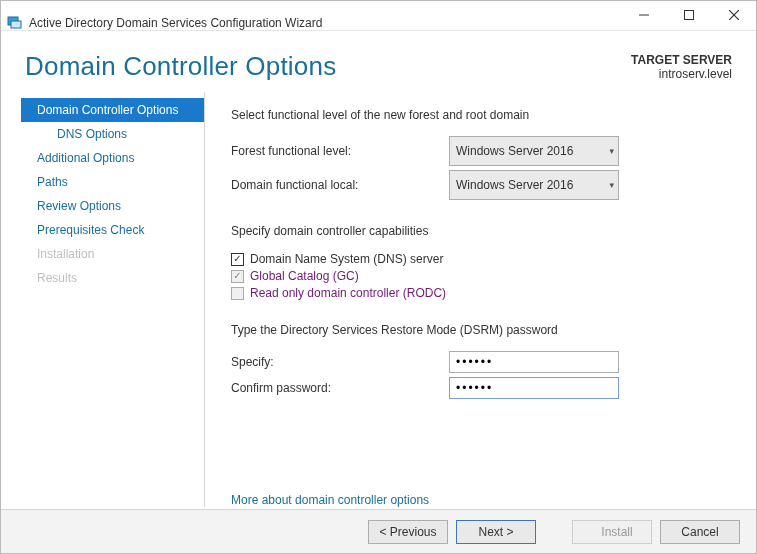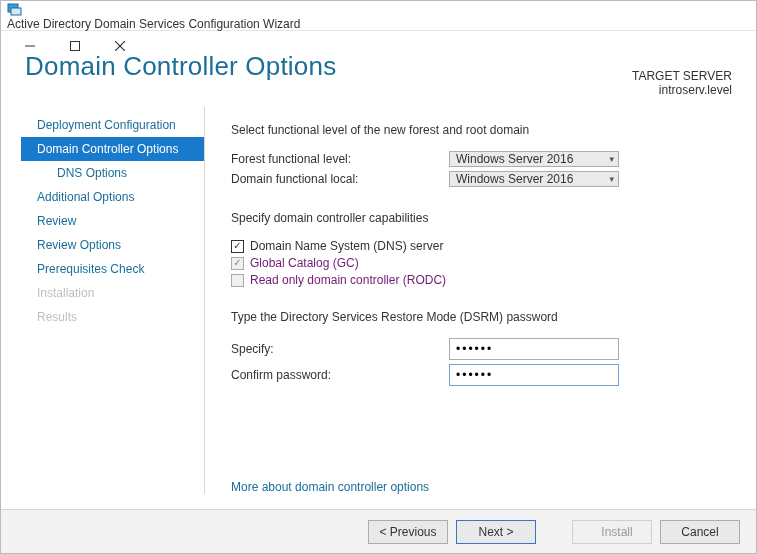--- a/index.html
+++ b/index.html
@@ -9,25 +9,24 @@
     font-size: 12px;
     background: #fff;
     color: #333;
     width: 757px;
     height: 554px;
     overflow: hidden;
     border: 1px solid #bbb;
   }
   .titlebar {
     display: flex;
-    align-items: flex-start;
+    align-items: flex-end;
     height: 30px;
     padding: 0 0 0 6px;
     border-bottom: 1px solid #e6e6e6;
-    flex-direction: column;
   }
   .titlebar .app-icon {
     width: 16px; height: 16px;
     margin-right: 6px;
     display: inline-flex;
     align-items: center;
     justify-content: center;
   }
   .titlebar .title { flex: 1; color: #333; }
   .win-controls { display: flex; }
@@ -49,21 +48,21 @@
     font-size: 26px;
     color: #1a6f99;
     letter-spacing: 0.2px;
   }
   .target-box {
     text-align: right;
     font-size: 12px;
     color: #333;
     padding-top: 2px;
   }
-  .target-box .label { font-weight: 400; margin-top: 16px; }
+  .target-box .label { font-weight: 700; }
 
   .body {
     display: flex;
     padding: 0 0 0 20px;
   }
 
   .sidebar {
     width: 184px;
     border-right: 1px solid #d6d6d6;
     padding-top: 6px;
@@ -89,21 +88,21 @@
   }
   .section-text { margin: 4px 0 14px 0; }
   .row {
     display: flex;
     align-items: center;
     margin: 4px 0;
   }
   .row .lbl { width: 218px; }
   .select {
     width: 170px;
-    height: 16px;
+    height: 30px;
     border: 1px solid #adadad;
     background: #eaeaea;
     display: flex;
     align-items: center;
     padding: 0 6px;
     font-size: 12px;
     position: relative;
   }
   .select .caret {
     position: absolute;
@@ -213,25 +212,24 @@
   <h1>Domain Controller Options</h1>
   <div class="target-box">
     <div class="label">TARGET SERVER</div>
     <div>introserv.level</div>
   </div>
 </div>
 
 <div class="body">
 
   <div class="sidebar">
-    <div class="side-item">Deployment Configuration</div>
     <div class="side-item selected">Domain Controller Options</div>
     <div class="side-item sub">DNS Options</div>
     <div class="side-item">Additional Options</div>
-    <div class="side-item">Review</div>
+    <div class="side-item">Paths</div>
     <div class="side-item">Review Options</div>
     <div class="side-item">Prerequisites Check</div>
     <div class="side-item disabled">Installation</div>
     <div class="side-item disabled">Results</div>
   </div>
 
   <div class="content">
     <div class="section-text">Select functional level of the new forest and root domain</div>
 
     <div class="row">

